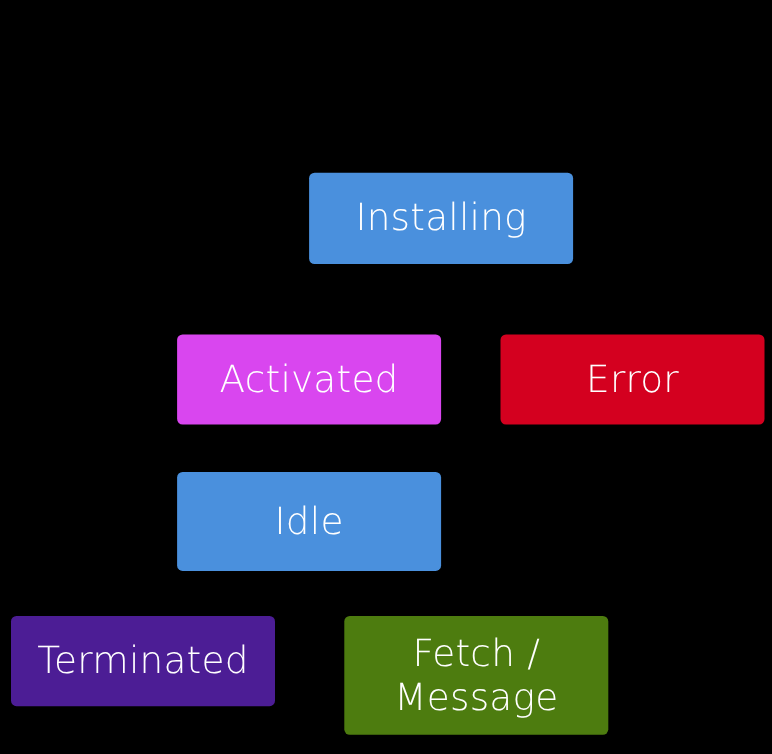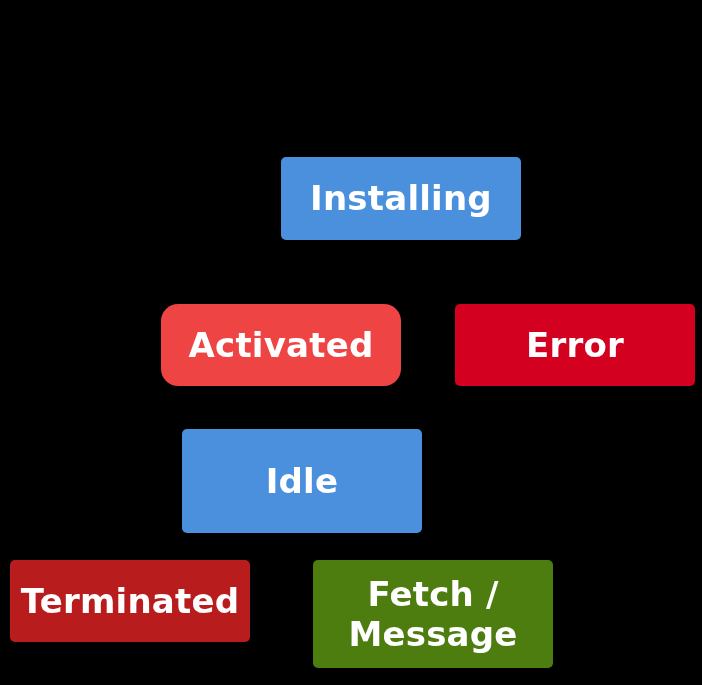--- a/index.html
+++ b/index.html
@@ -30,52 +30,51 @@
     line-height: 1.18;
     letter-spacing: 0.2px;
     white-space: pre-line;
     -webkit-font-smoothing: antialiased;
     user-select: none;
   }
   .node-label {
     display: block;
     white-space: pre-line;
     padding: 0 6px;
-    font-weight: bold;
   }
   
   .n-installing { left: 281px; top: 157px;  width: 240px; height: 83px;  }
   .n-activated  { left: 161px; top: 304px;  width: 240px; height: 82px;  }
   .n-error      { left: 455px; top: 304px;  width: 240px; height: 82px;  }
-  .n-idle       { left: 161px; top: 429px;  width: 240px; height: 104px; margin-left: 21px;  }
+  .n-idle       { left: 161px; top: 429px;  width: 240px; height: 90px;  }
   .n-terminated { left: 10px;  top: 560px;  width: 240px; height: 82px;  }
   .n-fetch      { left: 313px; top: 560px;  width: 240px; height: 108px; }
 </style>
 </head>
 <body>
 
 <div id="canvas" style="background: rgb(0, 0, 0); color: rgb(255, 255, 255);">
 
   <div class="node n-installing" style="background: rgb(74, 144, 221);">
     <span class="node-label">Installing</span>
   </div>
 
-  <div class="node n-activated" style="background: #ef4444; border-radius: 17px;">
+  <div class="node n-activated" style="background: #d946ef;">
     <span class="node-label">Activated</span>
   </div>
 
   <div class="node n-error" style="background: rgb(212, 0, 31); text-align: right;">
     <span class="node-label">Error</span>
   </div>
 
   <div class="node n-idle" style="background: rgb(74, 144, 221);">
     <span class="node-label">Idle</span>
   </div>
 
-  <div class="node n-terminated" style="background: #b91c1c;">
+  <div class="node n-terminated" style="background: #4c1d95;">
     <span class="node-label">Terminated</span>
   </div>
 
   <div class="node n-fetch" style="background: #4d7c0f;">
     <span class="node-label">Fetch /
 Message</span>
   </div>
 
 </div>
 

